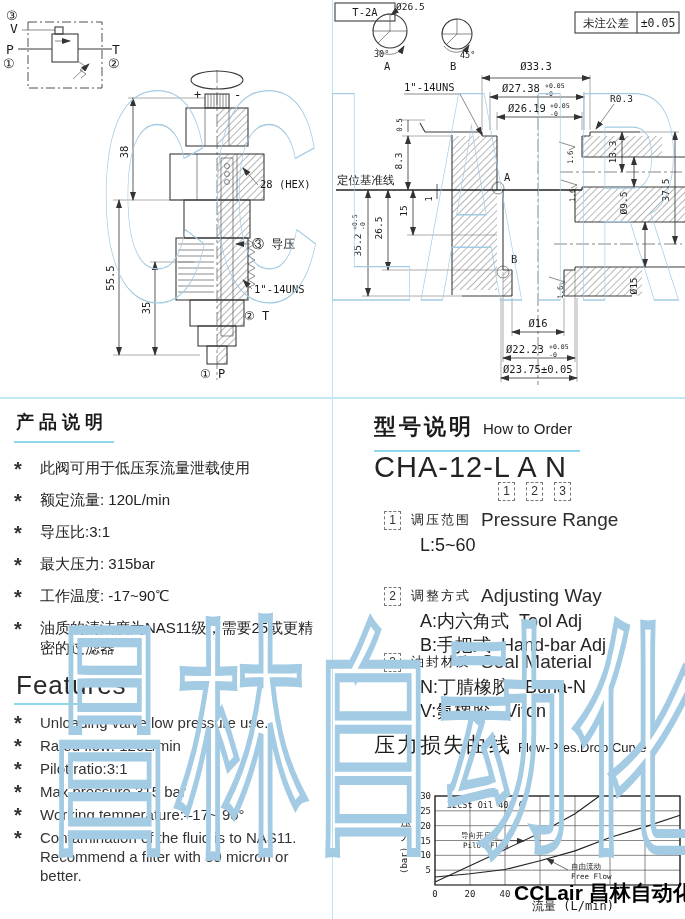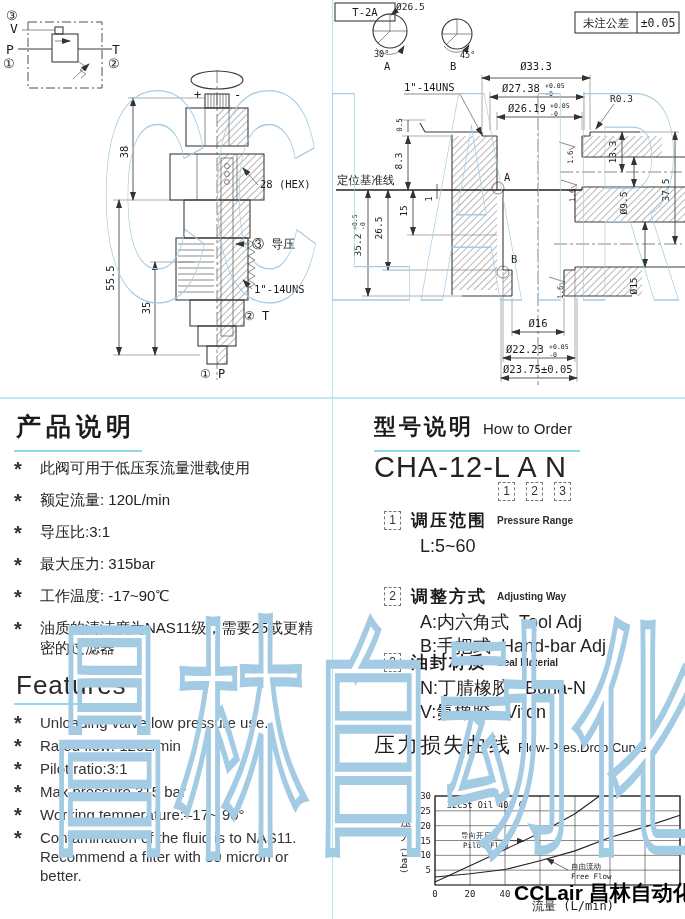--- a/index.html
+++ b/index.html
@@ -21,43 +21,43 @@
   .dim{fill:none;stroke:#333;stroke-width:0.8;}
   .ext{fill:none;stroke:#666;stroke-width:0.55;}
   .cl{fill:none;stroke:#555;stroke-width:0.7;stroke-dasharray:13 3 3 3;}
   .dd{fill:none;stroke:#3c3c3c;stroke-width:0.9;stroke-dasharray:9 3 2 3;}
   .datum{fill:none;stroke:#222;stroke-width:1.6;}
   svg text{font-family:"DejaVu Sans Mono","Liberation Sans",sans-serif;fill:#1b1b1b;}
   .t6{font-size:6.5px}.t7{font-size:7.5px}.t8{font-size:8.5px}.t9{font-size:9.5px}
   .t10{font-size:10.5px}.t11{font-size:11.5px}.t12{font-size:12px}.t13{font-size:13px}
   .mid{text-anchor:middle}
   
-  .sec-title-cn{position:absolute;left:14px;top:410px;z-index:3;font-size:25px;font-weight:bold;
+  .sec-title-cn{position:absolute;left:14px;top:410px;z-index:3;font-size:18px;font-weight:bold;
     letter-spacing:5px;padding:0 6px 7px 2px;border-bottom:2px solid #8fd8ec;}
   .star-list{position:absolute;z-index:3;list-style:none;margin:0;padding:0;}
   .star-list li{position:relative;padding-left:26px;font-size:15px;color:#222;}
   .star{position:absolute;left:0;top:1px;font-size:20px;font-weight:bold;color:#333;}
   .list-product{left:14px;top:458px;width:310px;}
   .list-product li{margin-bottom:12px;line-height:20px;}
   .sec-title-en{position:absolute;left:14px;top:670px;z-index:3;font-size:26px;font-weight:normal;
     letter-spacing:1px;color:#2a2a2a;padding:0 4px 2px 2px;border-bottom:2px solid #8fd8ec;}
   .list-features{left:14px;top:713px;width:312px;}
   .list-features li{margin-bottom:4px;line-height:19px;color:#333;}
   
   .order-head{position:absolute;left:374px;top:412px;z-index:3;padding:0 8px 8px 0;border-bottom:2px solid #8fd8ec;}
   .oh-cn{font-size:22px;font-weight:bold;letter-spacing:3px;}
   .oh-en{font-size:15px;margin-left:9px;color:#222;margin-top:44px;}
   .model{position:absolute;left:374px;top:451px;z-index:3;font-size:29px;letter-spacing:1px;color:#232323;}
   .digits{position:absolute;left:498px;top:482px;z-index:3;display:flex;gap:11px;}
   .dbox{display:inline-block;width:15px;height:17px;border:1px dashed #777;font-size:12px;
         text-align:center;line-height:17px;color:#333;background:#fff0;}
   .oitem{position:absolute;left:384px;z-index:3;}
   .oi-row{display:flex;align-items:center;gap:10px;}
-  .oi-cn{font-size:17px;font-weight:bold;letter-spacing:2px;}
-  .oi-en{font-size:10px;color:#2c2c2c;font-weight:bold;}
+  .oi-cn{font-size:13px;font-weight:normal;letter-spacing:2px;}
+  .oi-en{font-size:19px;color:#2c2c2c;}
   .oi-line{margin:5px 0 0 36px;font-size:18px;color:#222;line-height:19px;white-space:pre;}
   .curve-head{position:absolute;left:374px;top:731px;z-index:3;}
   .ch-cn{font-size:21px;font-weight:normal;letter-spacing:2px;}
   .ch-en{font-size:13px;margin-left:6px;}
   
   #chart-svg{left:390px;top:782px;}
   .cgrid{stroke:#555;stroke-width:0.7;}
   .cbox{fill:none;stroke:#222;stroke-width:1.2;}
   .ccurve{fill:none;stroke:#222;stroke-width:1.1;}
   .cldr{stroke:#333;stroke-width:0.7;fill:none;}

